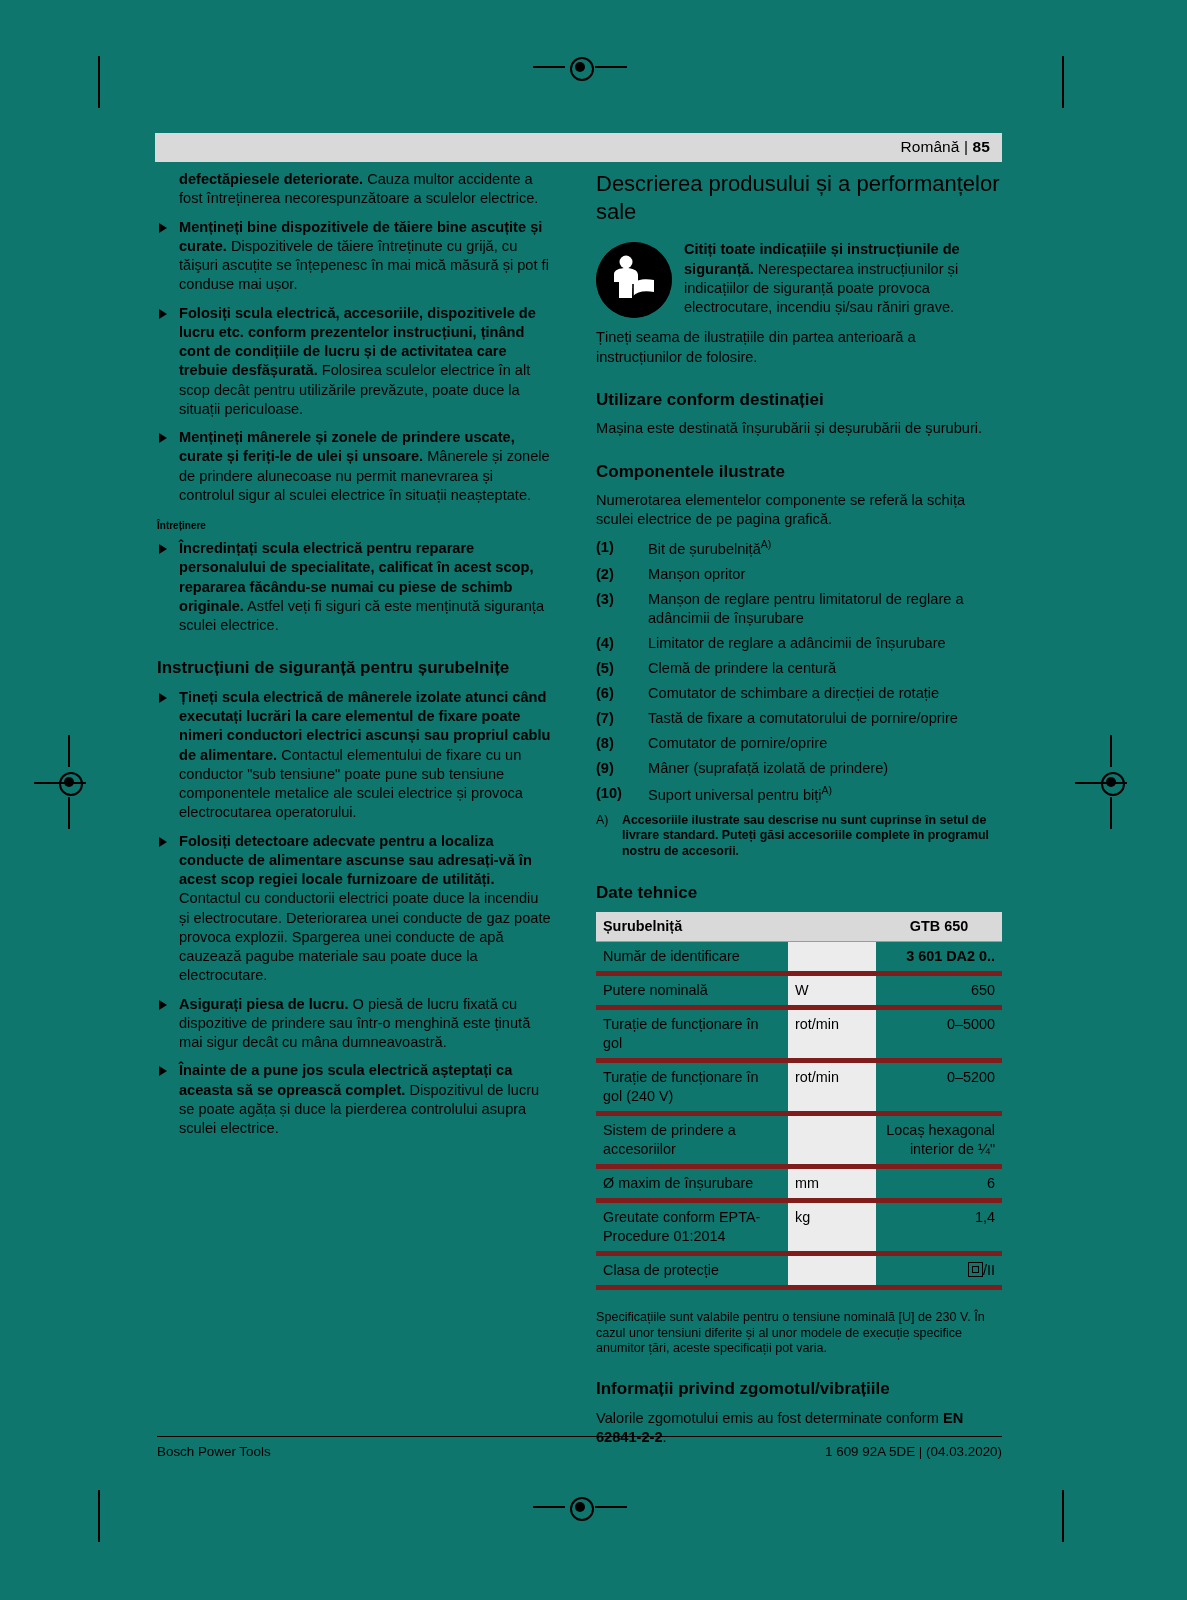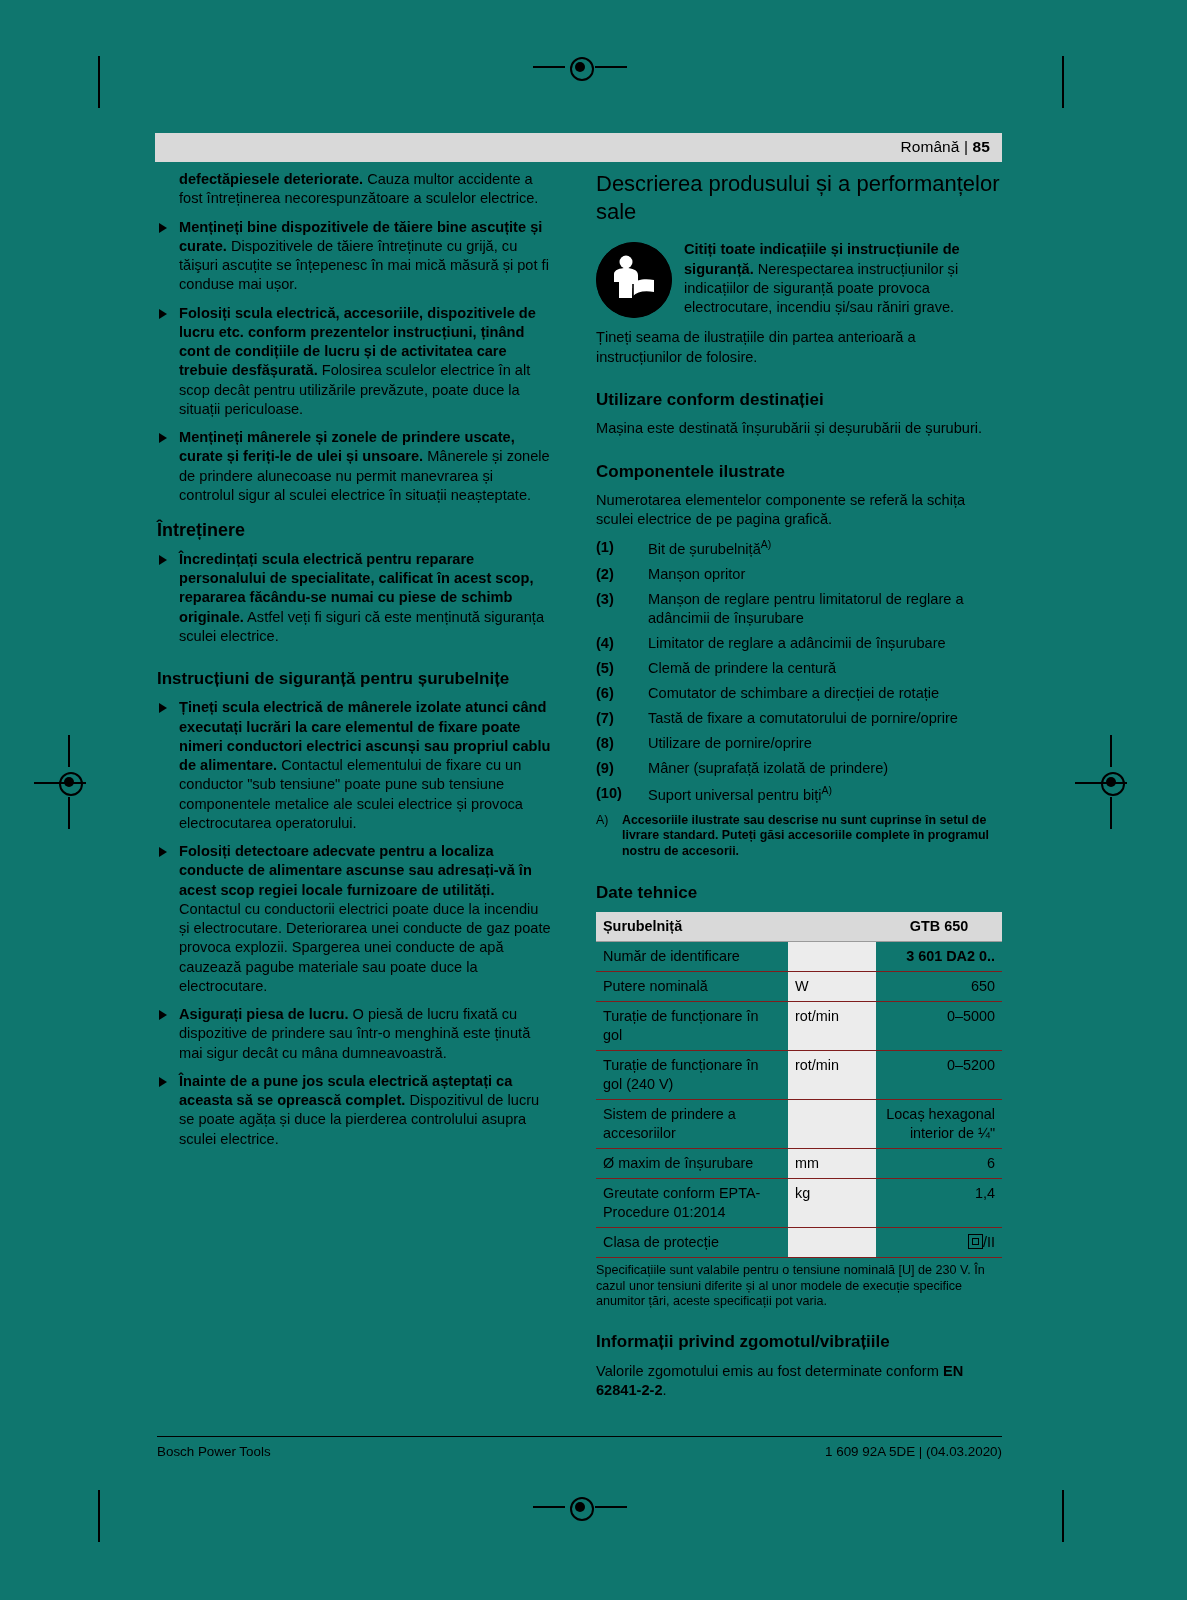--- a/index.html
+++ b/index.html
@@ -101,21 +101,21 @@
     width: 0; height: 0;
     border-top: 5px solid transparent;
     border-bottom: 5px solid transparent;
     border-left: 8px solid #000;
   }
   .bullet b { font-weight: bold; }
 
   .para { margin-bottom: 9px; }
 
   h2.sub {
-    font-size: 18px;
+    font-size: 10px;
     font-weight: bold;
     margin: 14px 0 7px 0;
   }
   h1.head {
     font-size: 22px;
     font-weight: normal;
     line-height: 1.28;
     margin: 0 0 14px 0;
   }
   h2.sec {
@@ -176,21 +176,21 @@
   }
 
   
   table.spec {
     border-collapse: collapse;
     width: 406px;
     font-size: 14.4px;
     margin-top: 6px;
   }
   table.spec td, table.spec th {
-    border-bottom: 1px solid #7f1d1d;
+    border-bottom: 5px solid #7f1d1d;
     padding: 5px 7px;
     vertical-align: top;
     text-align: left;
     font-weight: normal;
   }
   table.spec tr.head td {
     background: #d9d9d9;
     font-weight: bold;
     border-bottom: 1px solid #9a9a9a;
   }
@@ -204,21 +204,21 @@
     text-align: right;
     width: 112px;
     font-weight: normal;
   }
   table.spec tr.head td.val { text-align: center; font-weight: bold; }
   table.spec td.valb { text-align: right; font-weight: bold; }
 
   .tnote {
     font-size: 12.6px;
     line-height: 1.22;
-    margin-top: 5px;
+    margin-top: 20px;
   }
 
   .prot-box {
     display: inline-block;
     width: 13px; height: 13px;
     border: 1.5px solid #000;
     position: relative;
     vertical-align: -2px;
   }
   .prot-box:after {
@@ -384,21 +384,21 @@
       <div class="comprow">
         <div class="num">(6)</div>
         <div class="txt"><span>Comutator de schimbare a direcției de rotație</span></div>
       </div>
       <div class="comprow">
         <div class="num">(7)</div>
         <div class="txt"><span>Tastă de fixare a comutatorului de pornire/oprire</span></div>
       </div>
       <div class="comprow">
         <div class="num">(8)</div>
-        <div class="txt"><span>Utilizare de pornire/oprire</span></div>
+        <div class="txt"><span>Comutator de pornire/oprire</span></div>
       </div>
       <div class="comprow">
         <div class="num">(9)</div>
         <div class="txt"><span>Mâner (suprafață izolată de prindere)</span></div>
       </div>
       <div class="comprow">
         <div class="num">(10)</div>
         <div class="txt"><span>Suport universal pentru biți</span><sup>A)</sup></div>
       </div>
     </div>

